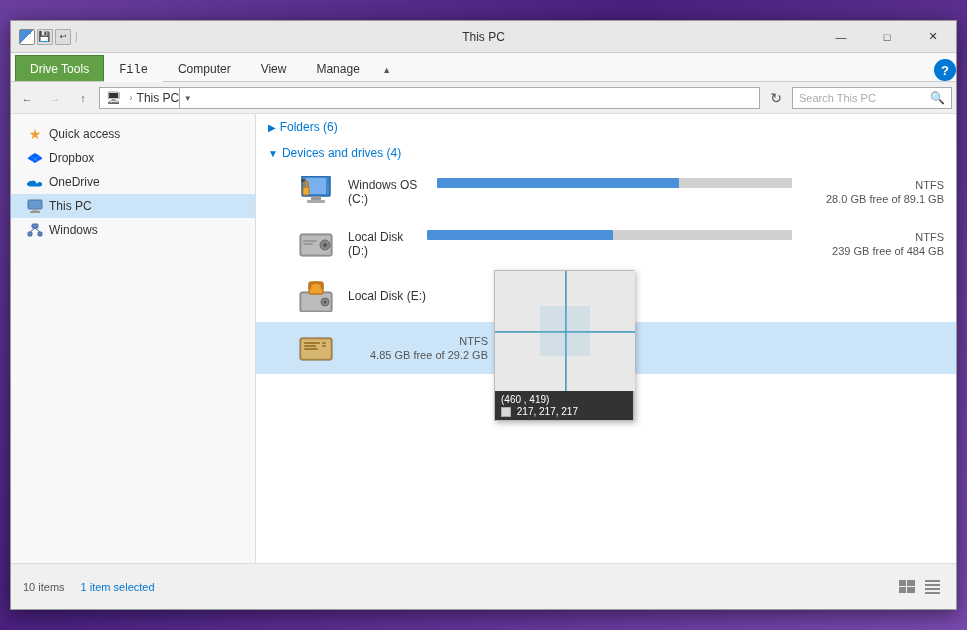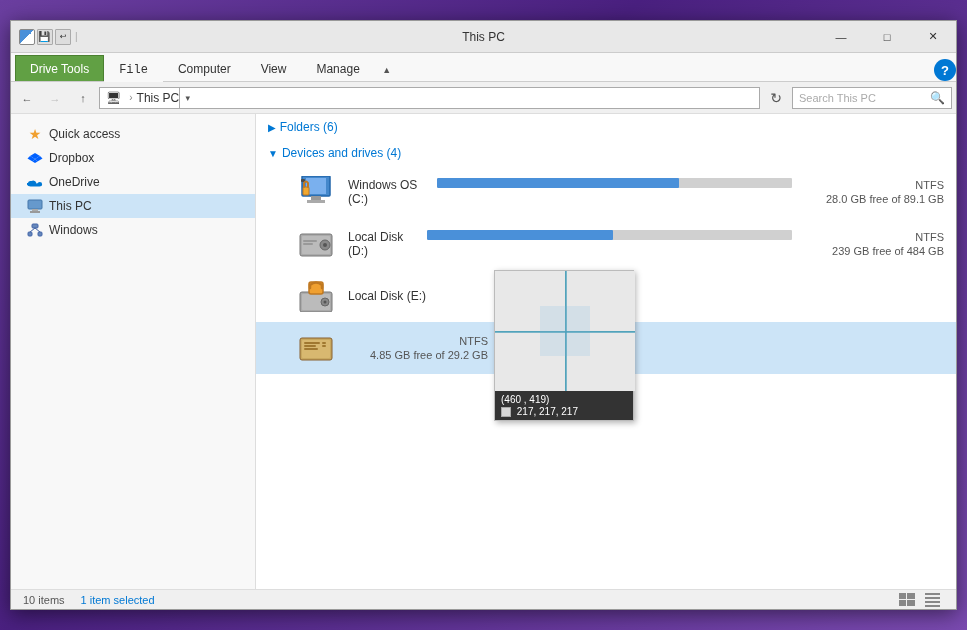--- a/index.html
+++ b/index.html
@@ -262,21 +262,21 @@
       font-size: 11px;
       color: #555;
     }
     .drive-space {
       font-size: 11px;
       color: #555;
       text-align: center;
     }
     
     .status-bar {
-      height: 20px;
+      height: 46px;
       background: #f0f0f0;
       border-top: 1px solid #ddd;
       display: flex;
       align-items: center;
       padding: 0 12px;
       font-size: 11px;
       color: #555;
       gap: 16px;
     }
     .status-selected {

